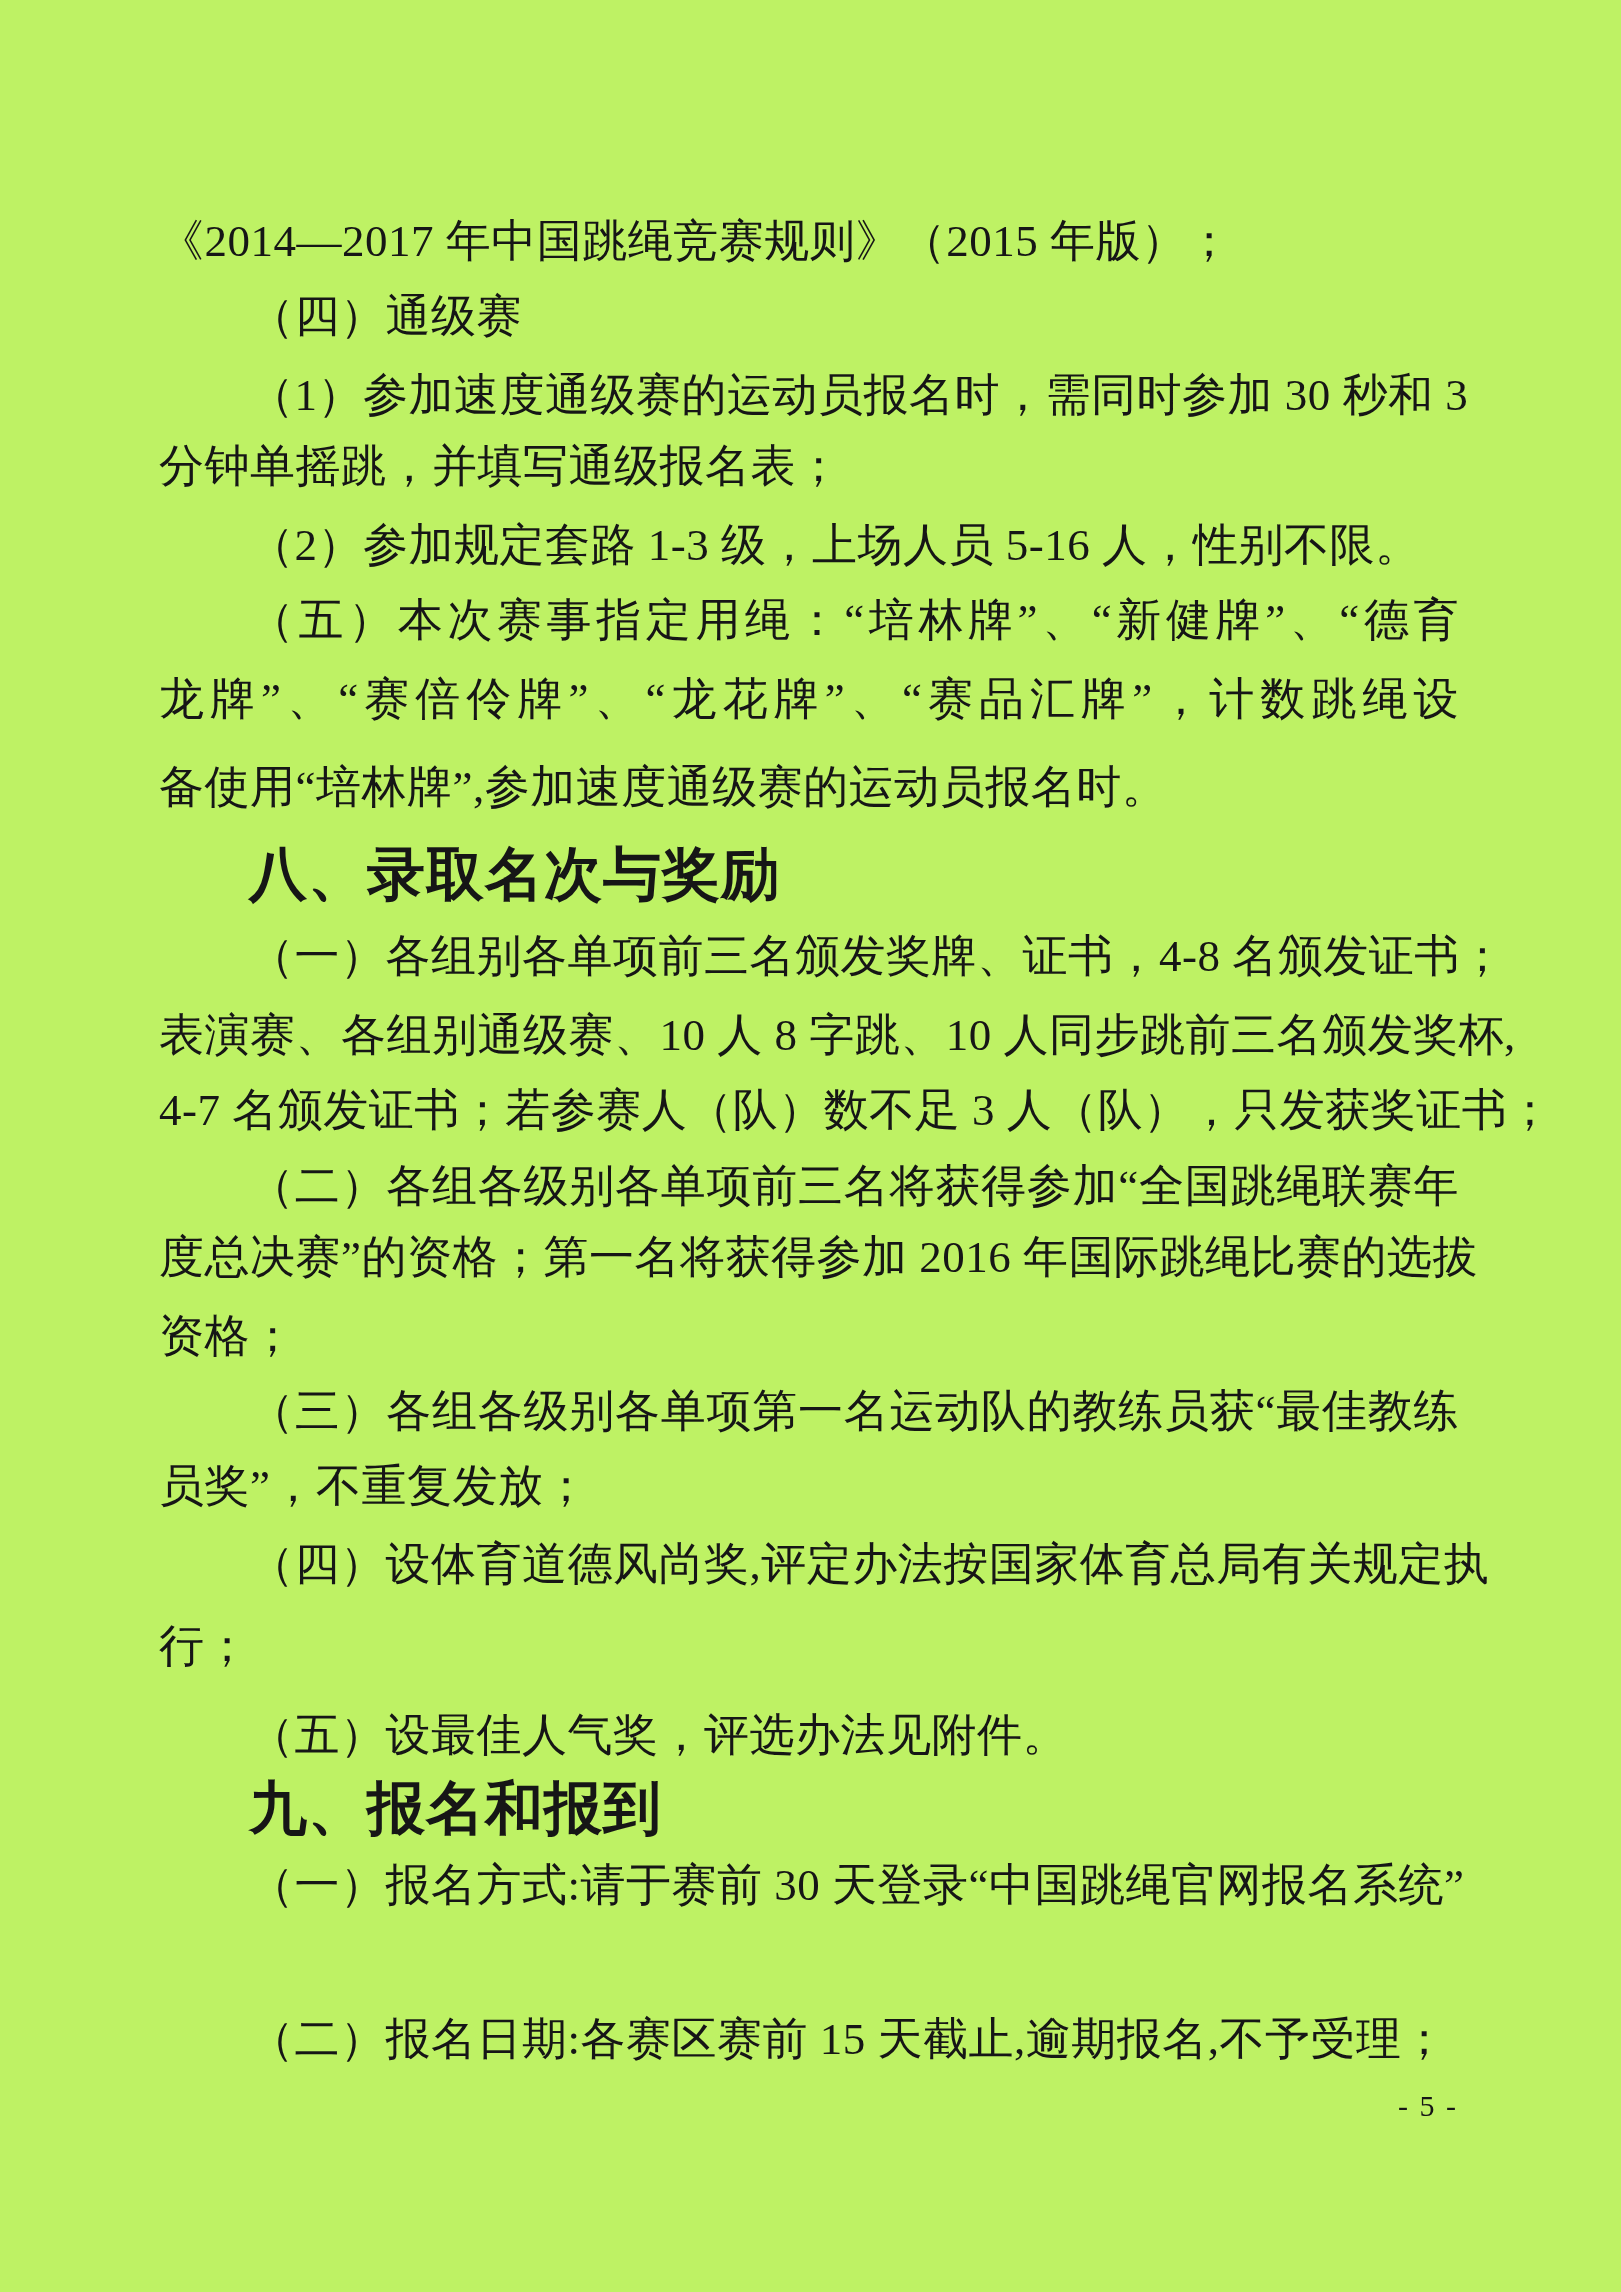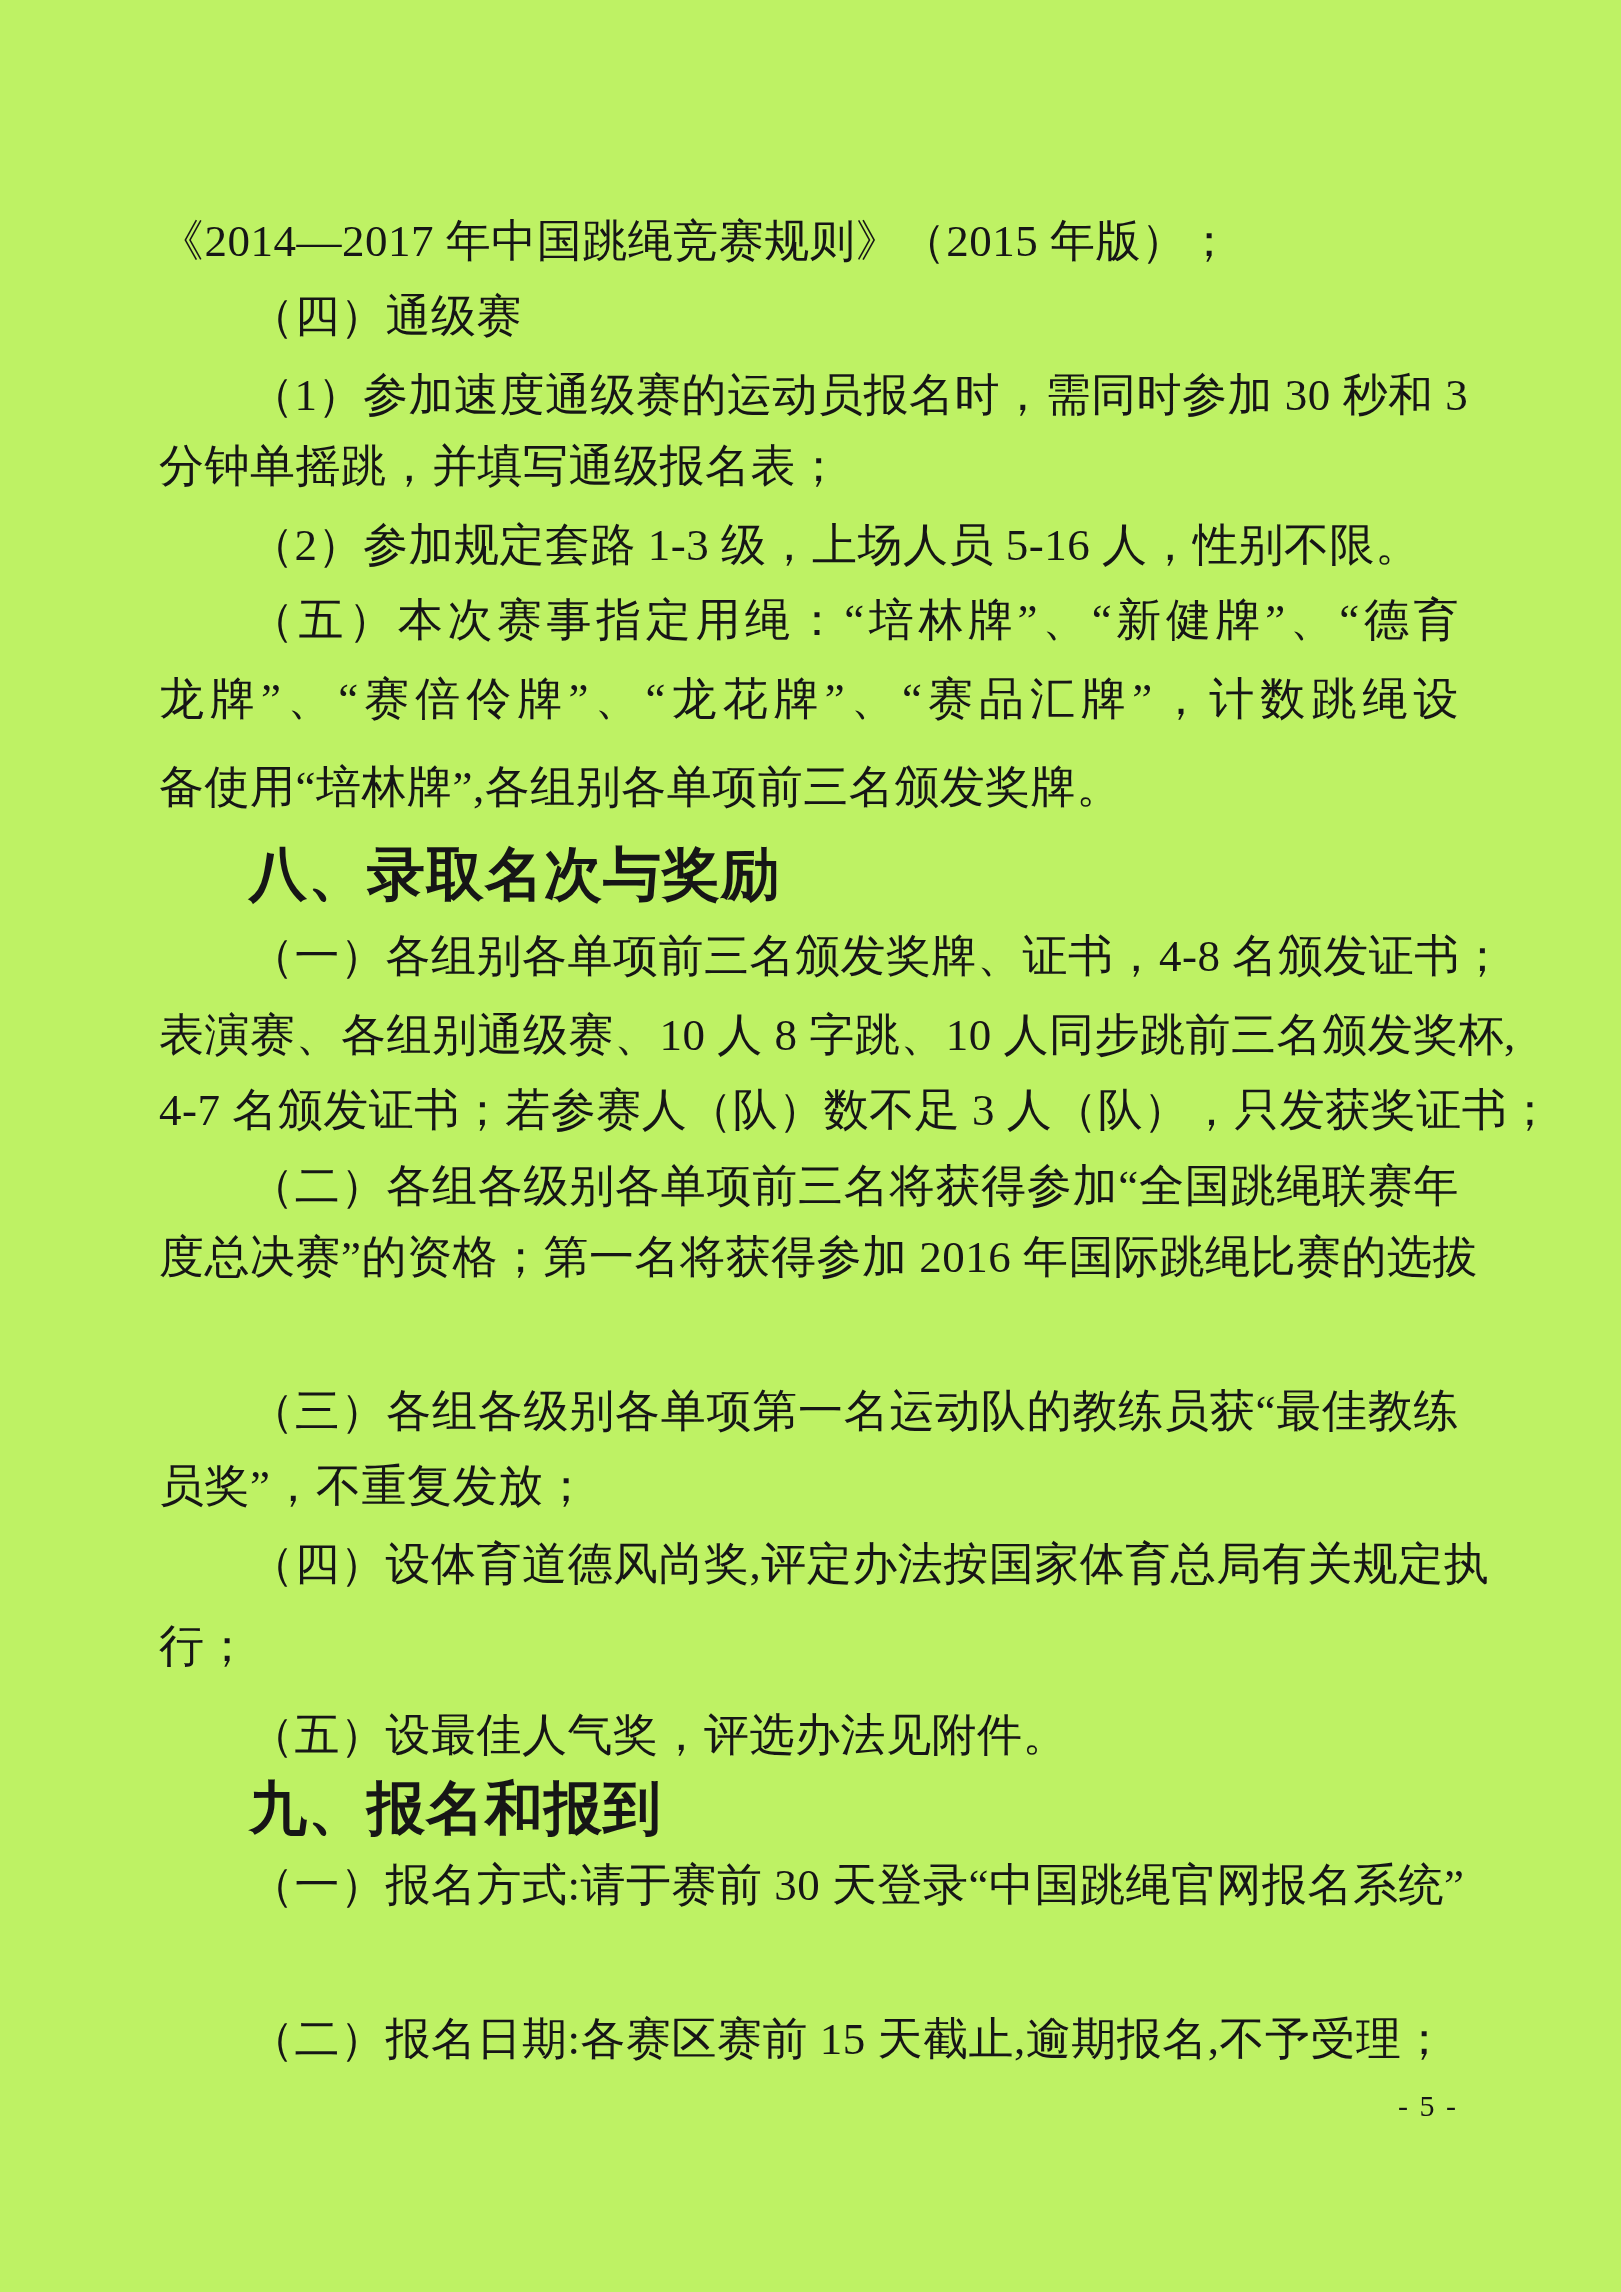--- a/index.html
+++ b/index.html
@@ -42,27 +42,28 @@
 <body>
 
 <div class="page">
   <div class="ln" style="top: 202px;">《2014—2017 年中国跳绳竞赛规则》（2015 年版）；</div>
   <div class="ln ind" style="top: 277px;">（四）通级赛</div>
   <div class="ln ind fill" style="top: 356px;">（1）参加速度通级赛的运动员报名时，需同时参加 30 秒和 3</div>
   <div class="ln" style="top: 427px;">分钟单摇跳，并填写通级报名表；</div>
   <div class="ln ind" style="top: 506px;">（2）参加规定套路 1-3 级，上场人员 5-16 人，性别不限。</div>
   <div class="ln ind fill" style="top: 581px;">（五）本次赛事指定用绳：“培林牌”、“新健牌”、“德育</div>
   <div class="ln fill" style="top: 660px;">龙牌”、“赛倍伶牌”、“龙花牌”、“赛品汇牌”，计数跳绳设</div>
-  <div class="ln" style="top: 748px;">备使用“培林牌”,各组别各单项前三名颁发奖牌。</div>
+  <div class="ln" style="top: 748px;">备使用“培林牌”,参加速度通级赛的运动员报名时。</div>
   <div class="ln ind hd" style="top: 836px;">八、录取名次与奖励</div>
   <div class="ln ind fill" style="top: 917px;">（一）各组别各单项前三名颁发奖牌、证书，4-8 名颁发证书；</div>
   <div class="ln fill" style="top: 996px;">表演赛、各组别通级赛、10 人 8 字跳、10 人同步跳前三名颁发奖杯,</div>
   <div class="ln" style="top: 1071px;">4-7 名颁发证书；若参赛人（队）数不足 3 人（队），只发获奖证书；</div>
   <div class="ln ind fill" style="top: 1147px;">（二）各组各级别各单项前三名将获得参加“全国跳绳联赛年</div>
   <div class="ln fill" style="top: 1218px;">度总决赛”的资格；第一名将获得参加 2016 年国际跳绳比赛的选拔</div>
+  <div class="ln" style="top: 1297px;">资格；</div>
   <div class="ln ind fill" style="top: 1372px;">（三）各组各级别各单项第一名运动队的教练员获“最佳教练</div>
   <div class="ln" style="top: 1447px;">员奖”，不重复发放；</div>
   <div class="ln ind fill" style="top: 1525px;">（四）设体育道德风尚奖,评定办法按国家体育总局有关规定执</div>
   <div class="ln" style="top: 1607px;">行；</div>
   <div class="ln ind" style="top: 1696px;">（五）设最佳人气奖，评选办法见附件。</div>
   <div class="ln ind hd" style="top: 1770px;">九、报名和报到</div>
   <div class="ln ind fill" style="top: 1846px;">（一）报名方式:请于赛前 30 天登录“中国跳绳官网报名系统”</div>
   <div class="ln ind" style="top: 2000px;">（二）报名日期:各赛区赛前 15 天截止,逾期报名,不予受理；</div>
 
   <div class="page-number">- 5 -</div>

